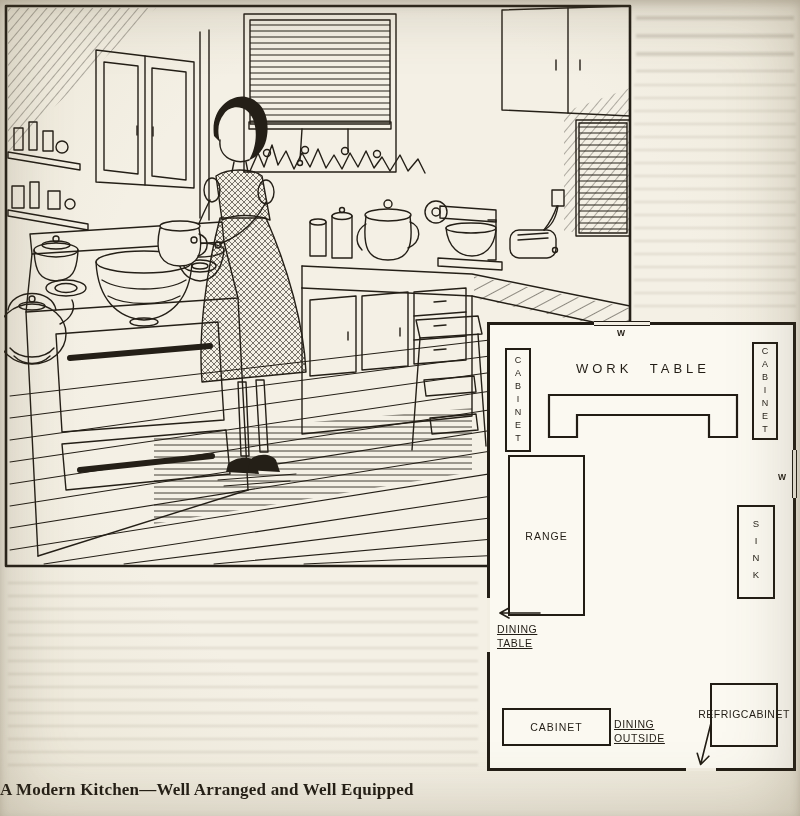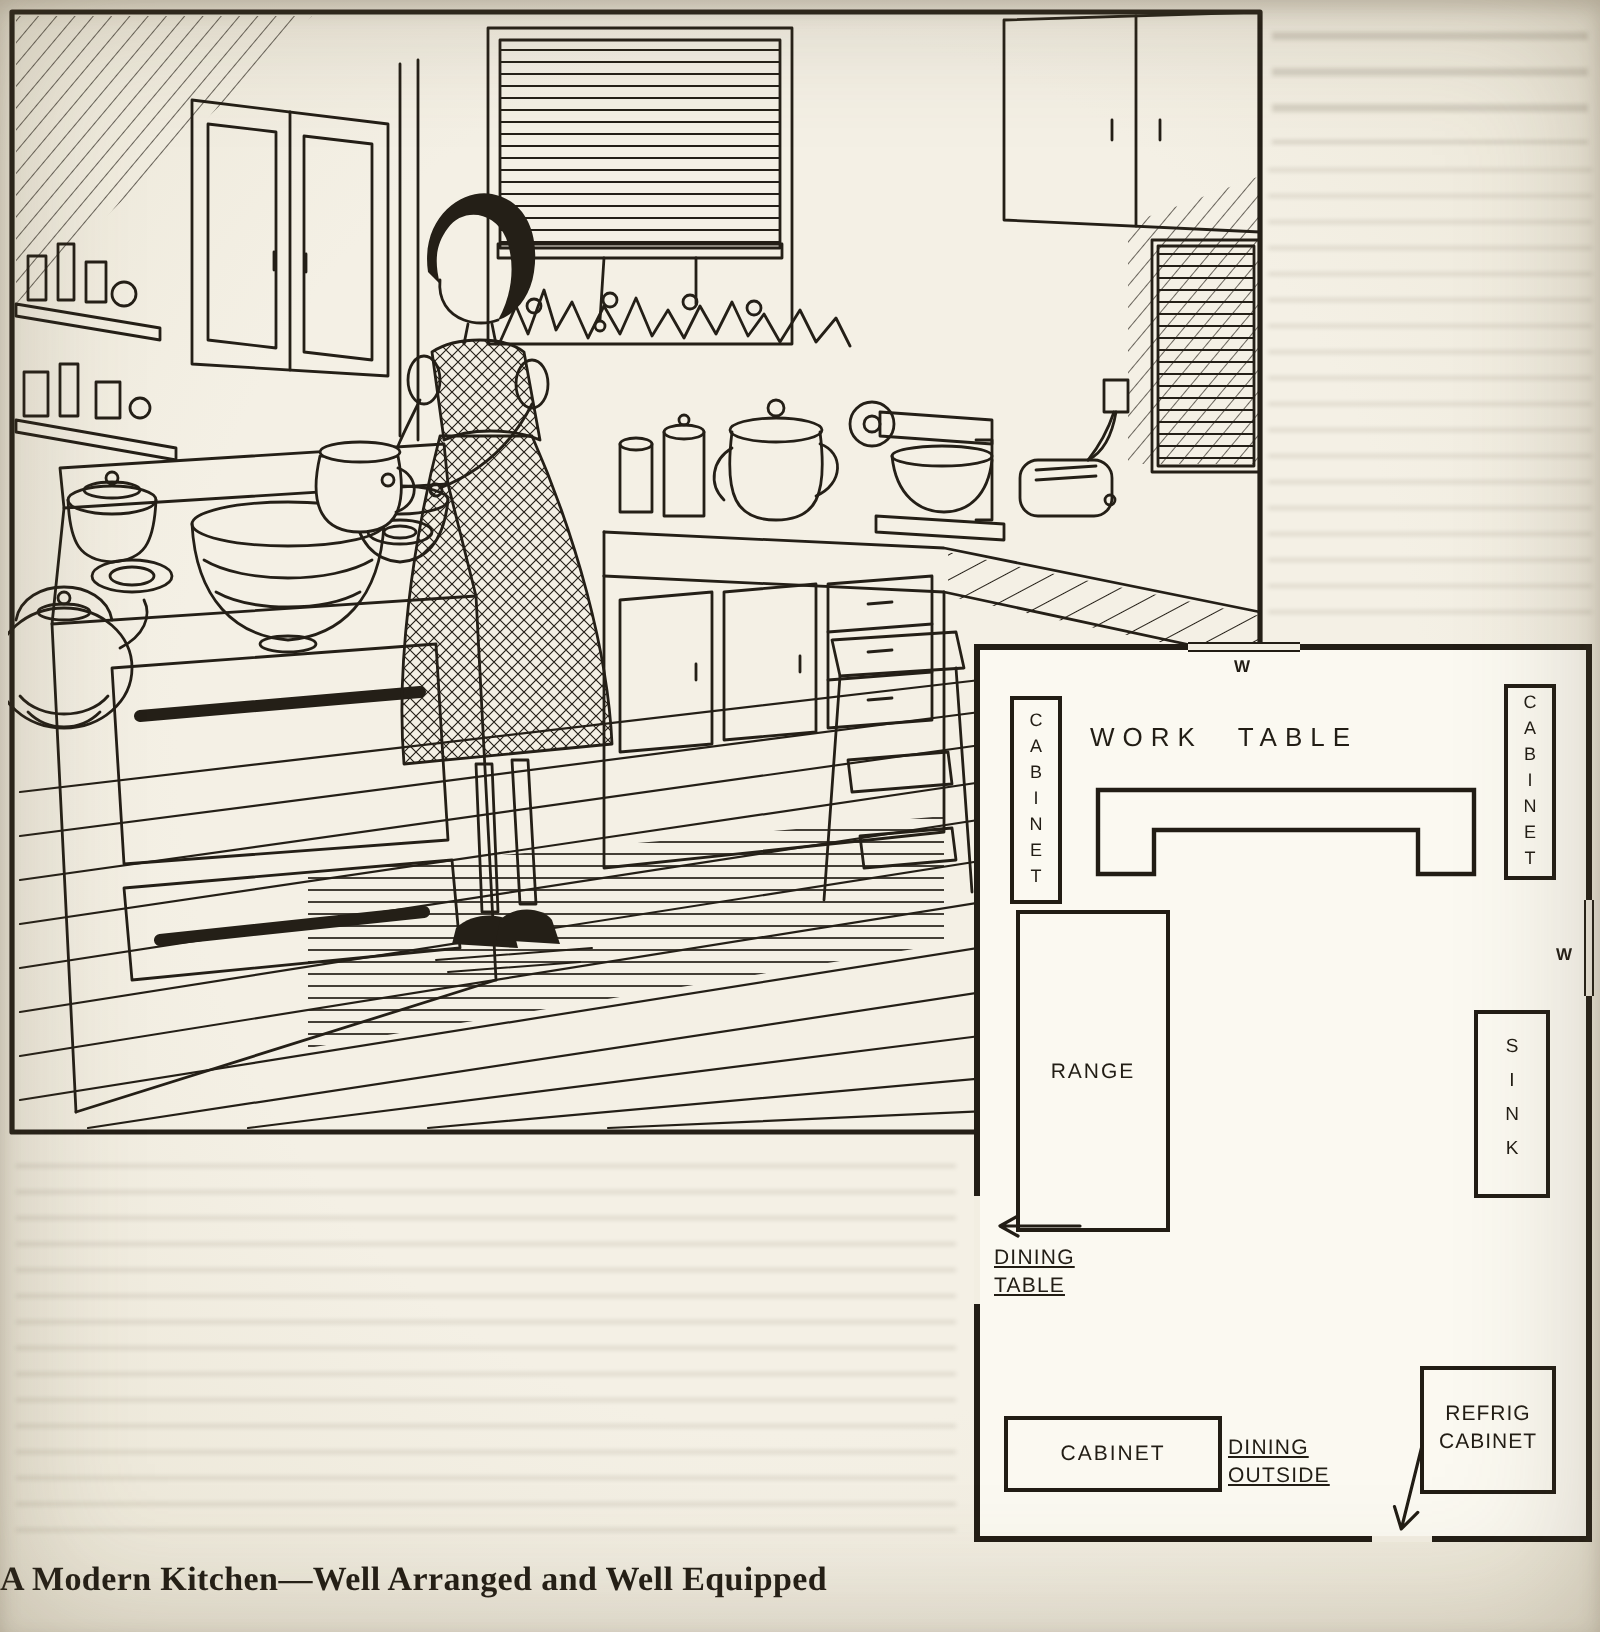--- a/index.html
+++ b/index.html
@@ -14,21 +14,21 @@
   .ghost-head{background:repeating-linear-gradient(180deg, rgba(110,100,84,.42) 0 4px, transparent 4px 18px);}
   
   .plan{position:absolute;left:487px;top:322px;width:309px;height:449px;z-index:3;
         background:#fbf9f1;border:3px solid #221d15;box-sizing:border-box;overflow:visible;
         color:#221d15;}
   .pbox{position:absolute;border:2px solid #221d15;box-sizing:border-box;
         display:flex;align-items:center;justify-content:center;text-align:center;
         font-size:10.5px;letter-spacing:1px;background:#fbf9f1;}
   .vlabel{writing-mode:vertical-rl;text-orientation:upright;letter-spacing:3px;font-size:9px;}
   .vlabel-wide{writing-mode:vertical-rl;text-orientation:upright;letter-spacing:6px;font-size:9.5px;}
-  .wt-label{position:absolute;left:55px;top:36px;width:196px;text-align:left;
+  .wt-label{position:absolute;left:55px;top:36px;width:196px;text-align:center;
         font-size:13px;letter-spacing:4px;word-spacing:10px;}
   .wt-shape{position:absolute;left:55px;top:64px;}
   .plain-label{position:absolute;font-size:10.5px;letter-spacing:.6px;line-height:1.35;text-decoration:underline;}
   .plain-label span{display:block;}
   .refr span{display:block;line-height:1.3;letter-spacing:.5px;}
   .opening{position:absolute;background:#f2eee2;}
   .opening-left{left:-3px;top:273px;width:3px;height:54px;}
   .opening-bottom{left:196px;bottom:-3px;width:30px;height:3px;}
   .winmark{position:absolute;}
   .winmark-top{left:104px;top:-4px;width:56px;height:5px;
@@ -300,21 +300,21 @@
     </div>
 
     <div class="pbox" style="left:247px;top:180px;width:38px;height:94px">
       <span class="vlabel-wide">SINK</span>
     </div>
 
     <div class="pbox" style="left:12px;top:383px;width:109px;height:38px">
       <span>CABINET</span>
     </div>
 
-    <div class="pbox refr" style="left:220px;top:358px;width:68px;height:64px;flex-direction:column">
+    <div class="pbox refr" style="left:220px;top:358px;width:68px;height:64px;flex-direction:row">
       <span>REFRIG</span>
       <span>CABINET</span>
     </div>
 
     <svg class="arrow-svg" style="left:4px;top:281px" width="48" height="14" viewBox="0 0 48 14">
       <path d="M46 7 H8 M15 2 L6 7 L15 12" fill="none" stroke="#221d15" stroke-width="1.6" stroke-linecap="round" stroke-linejoin="round"></path>
     </svg>
     <div class="plain-label" style="left:7px;top:297px">
       <span>DINING</span>
       <span>TABLE</span>

